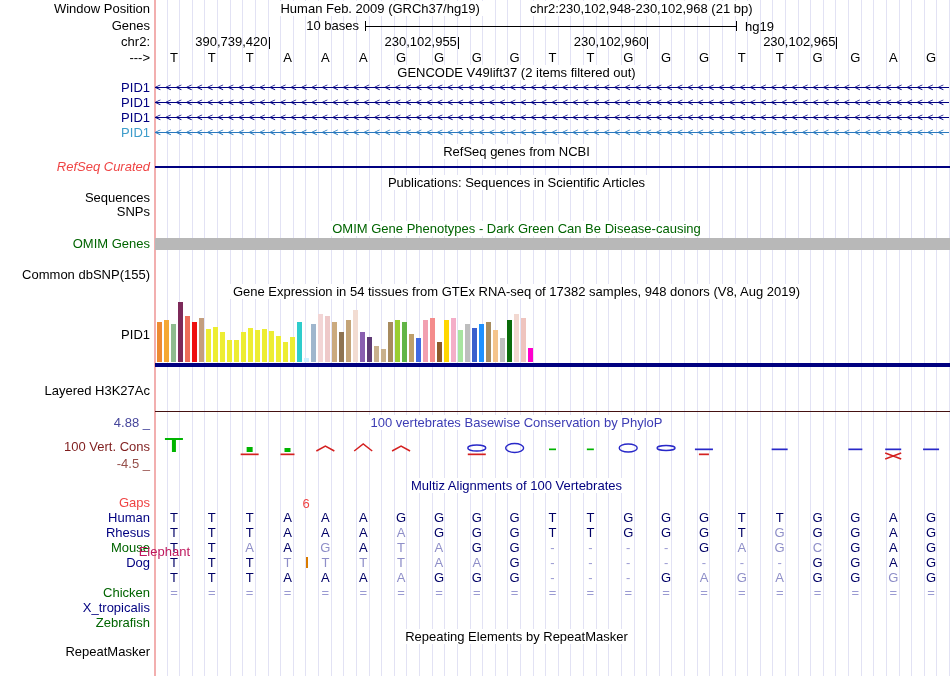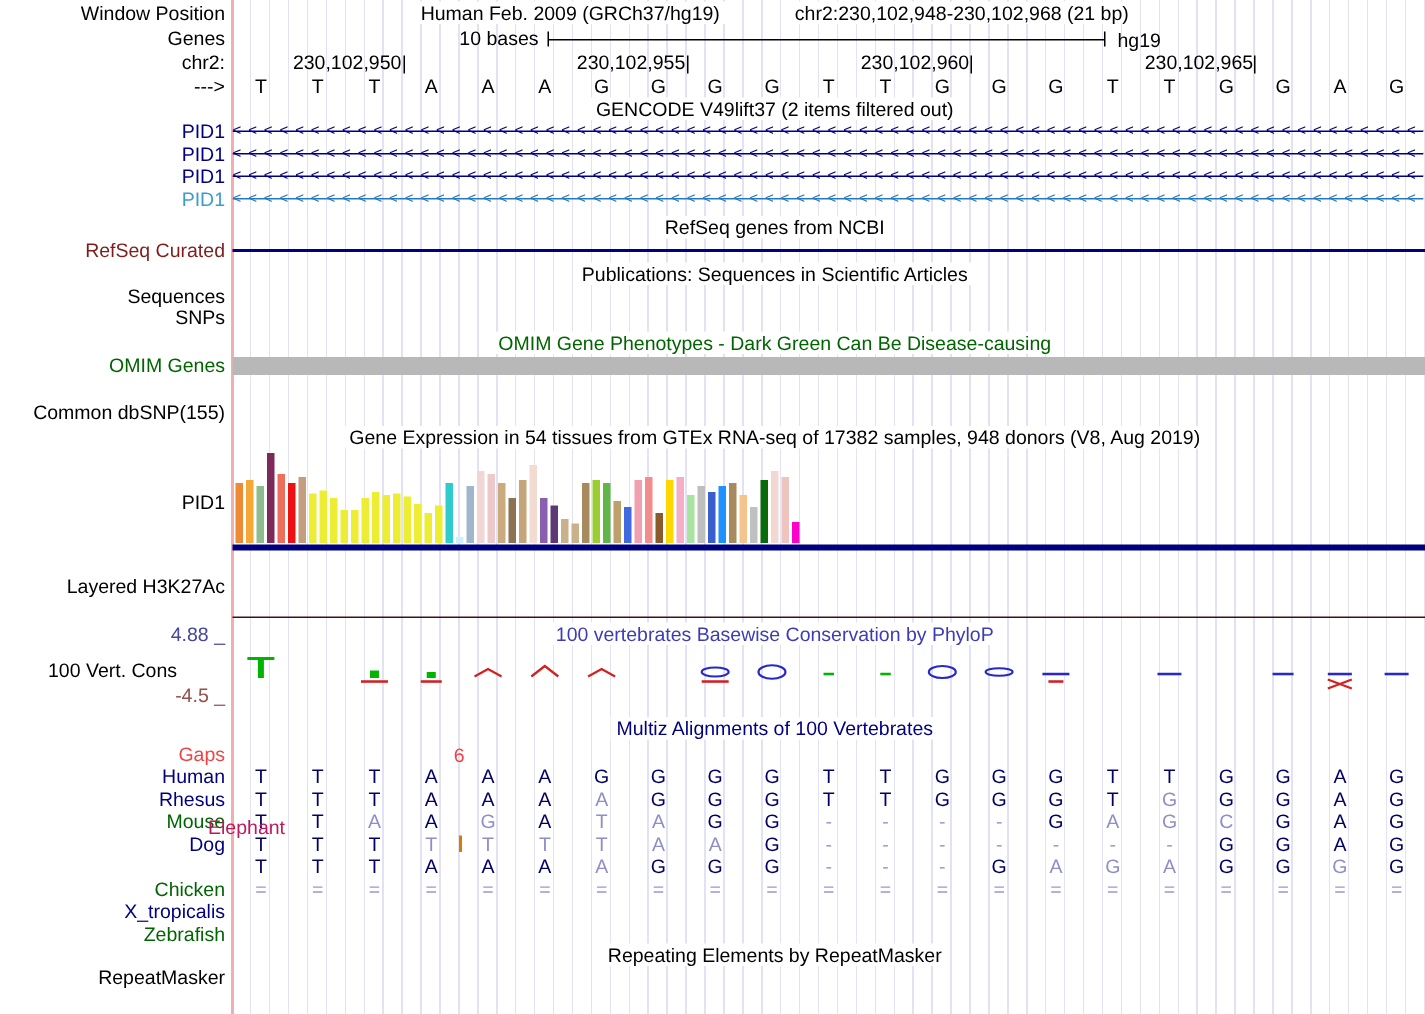--- a/index.html
+++ b/index.html
@@ -107,21 +107,21 @@
       <div class="cell">G</div>
       <div class="cell">G</div>
       <div class="cell">A</div>
       <div class="cell">G</div>
     </div>
 
   <div class="ctitle" style="top:66px"><span>GENCODE V49lift37 (2 items filtered out)</span></div>
   <div id="gencode-rows"></div>
 
   <div class="ctitle" style="top:145px"><span>RefSeq genes from NCBI</span></div>
-  <div class="lbl" id="refseq-label" style="top: 160px; color: #7f1d1d;">RefSeq Curated</div>
+  <div class="lbl" id="refseq-label" style="top: 160px; color: #ef4444; font-style: italic;">RefSeq Curated</div>
   <div class="hline" id="refseq-line" style="top: 166px; height: 2px; background: rgb(0, 0, 128);"></div>
 
   <div class="ctitle" style="top:176px"><span>Publications: Sequences in Scientific Articles</span></div>
   <div class="lbl" style="top:191px">Sequences</div>
   <div class="lbl" style="top:205px">SNPs</div>
 
   <div class="ctitle" id="omim-title" style="top: 222px; color: rgb(0, 100, 0);"><span>OMIM Gene Phenotypes - Dark Green Can Be Disease-causing</span></div>
   <div class="lbl" id="omim-label" style="top: 237px; color: rgb(0, 100, 0);">OMIM Genes</div>
   <div id="omim-bar" style="background: rgb(184, 184, 184);"></div>
 
@@ -185,21 +185,21 @@
       <div class="bar" style="height: 44px; background: rgb(239, 196, 190);"></div>
       <div class="bar" style="height: 14px; background: rgb(255, 0, 204);"></div>
     </div>
   <div id="gene-model-bar"></div>
 
   <div class="lbl" style="top:384px">Layered H3K27Ac</div>
   <div class="hline" style="top:411px; height:1px; background:#441111"></div>
 
   <div class="lbl" id="phylop-max" style="top: 416px; color: rgb(70, 70, 155);">4.88 _</div>
   <div class="ctitle" id="phylop-title" style="top: 416px; color: rgb(60, 60, 180);"><span>100 vertebrates Basewise Conservation by PhyloP</span></div>
-  <div class="lbl" id="phylop-label" style="top: 440px; color: #000000; text-align: center;">100 Vert. Cons</div>
+  <div class="lbl" id="phylop-label" style="top: 440px; color: #7f1d1d;">100 Vert. Cons</div>
   <div class="lbl" id="phylop-min" style="top: 457px; color: rgb(150, 80, 75);">-4.5 _</div>
   <svg id="phylop-svg" width="795" height="28">
       <path d="M9.928571428571427 3 H27.928571428571427" stroke="#00B400" stroke-width="2" fill="none"></path>
       <rect x="16.928571428571427" y="3" width="4" height="13" fill="#00B400"></rect>
       <rect x="91.64285714285714" y="11" width="6" height="5" fill="#00B400"></rect>
       <rect x="85.64285714285714" y="17.5" width="18" height="1.7" fill="#D42020"></rect>
       <rect x="129.5" y="12" width="6" height="4" fill="#00B400"></rect>
       <rect x="125.5" y="17.5" width="14" height="1.7" fill="#D42020"></rect>
       <path d="M161.35714285714283 15 L170.35714285714283 10 L179.35714285714283 15" stroke="#D42020" stroke-width="1.5" fill="none"></path>
       <path d="M199.2142857142857 15 L208.2142857142857 8 L217.2142857142857 15" stroke="#D42020" stroke-width="1.5" fill="none"></path>
@@ -220,21 +220,21 @@
       <rect x="768.0714285714286" y="12.5" width="16" height="1.7" fill="#2828C8"></rect>
     </svg>
 
   <div class="ctitle" id="multiz-title" style="top: 479px; color: rgb(0, 0, 128);"><span>Multiz Alignments of 100 Vertebrates</span></div>
   <div class="lbl orange" style="top:496px">Gaps</div>
   <div class="orange" id="gap-count" style="position: absolute; top: 496px; z-index: 2; left: 302.429px;">6</div>
   <div id="align-rows"></div>
 
   <div class="ctitle" style="top:630px"><span>Repeating Elements by RepeatMasker</span></div>
   <div class="lbl" style="top:645px">RepeatMasker</div>
-<div class="tick-label" style="top: 35px; left: 267.571px;">230,102,950</div>
+<div class="tick-label" style="top: 35px; left: 267.571px;">390,739,420</div>
     <div class="tick" style="left: 268.571px; top: 37px; height: 12px;"></div>
     <div class="tick-label" style="top: 35px; left: 456.857px;">230,102,955</div>
     <div class="tick" style="left: 457.857px; top: 37px; height: 12px;"></div>
     <div class="tick-label" style="top: 35px; left: 646.143px;">230,102,960</div>
     <div class="tick" style="left: 647.143px; top: 37px; height: 12px;"></div>
     <div class="tick-label" style="top: 35px; left: 835.429px;">230,102,965</div>
     <div class="tick" style="left: 836.429px; top: 37px; height: 12px;"></div>
     <div class="lbl" style="top: 81px; color: rgb(0, 0, 128);">PID1</div>
     <div class="gene-row" style="top: 81px;">
       <div class="gline" style="background: rgb(0, 0, 128);"></div>

